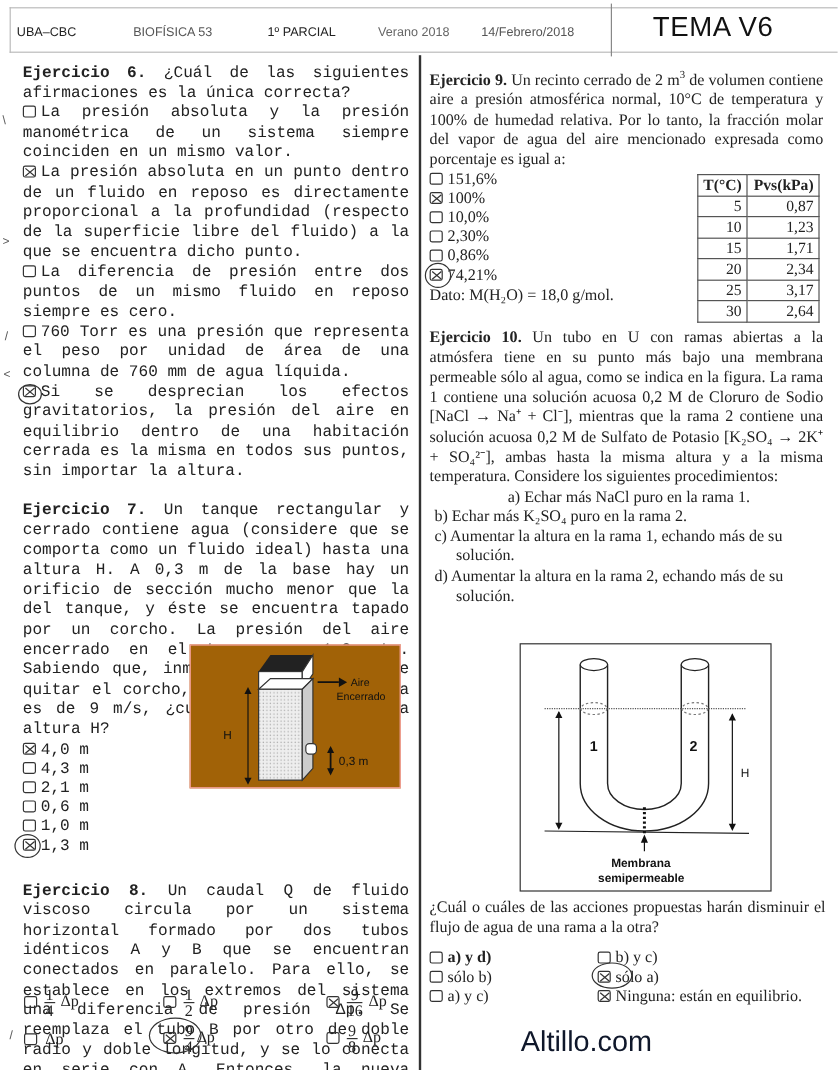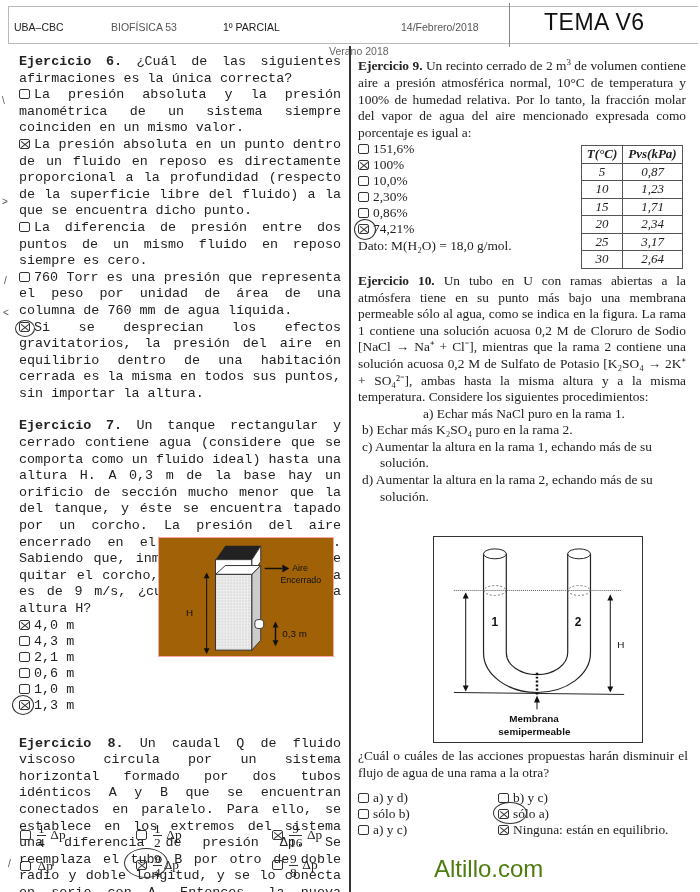--- a/index.html
+++ b/index.html
@@ -5,21 +5,21 @@
   * { box-sizing: border-box; margin: 0; padding: 0; }
   html, body { width: 700px; height: 892px; background: #ffffff; overflow: hidden; }
   body { position: relative; font-family: "Liberation Serif", serif; color: #222; }
 
   
   .header { position: absolute; left: 8px; top: 6px; width: 690px; height: 38px; border: 1px solid #bbb; border-right: none; }
   .header .cell { position: absolute; top: 14px; font-family: "Liberation Sans", sans-serif; font-size: 10.5px; color: #444; text-align: right; }
   .header .h-uba { left: 5px; color: #222; }
   .header .h-bio { left: 102px; color: #555; }
   .header .h-parcial { left: 214px; color: #222; }
-  .header .h-verano { left: 320px; color: #666; margin-top: 24px; }
+  .header .h-verano { left: 306px; color: #666; }
   .header .h-fecha { left: 392px; color: #555; }
   .header .divider { position: absolute; left: 500px; top: -4px; width: 1px; height: 44px; background: #888; }
   .header .h-tema { position: absolute; left: 535px; top: 2px; font-family: "Liberation Sans", sans-serif; font-size: 23px; color: #111; letter-spacing: 0.5px; }
 
   
   .col { position: absolute; top: 54px; font-size: 13.4px; line-height: 16.6px; text-align: justify; }
   .col-left { left: 19px; width: 322px; font-family: Liberation Mono, monospace; }
   .col-right { left: 358px; width: 328px; }
   .col-divider { position: absolute; left: 349px; top: 46px; width: 2px; height: 846px; background: #333; }
 
@@ -41,32 +41,32 @@
   .fig1 svg { width: 100%; height: 100%; }
 
   
   .frac-row { position: absolute; font-size: 13.4px; }
   .frac { display: inline-block; vertical-align: middle; text-align: center; margin: 0 2px; line-height: 13px; }
   .frac .num { display: block; border-bottom: 1px solid #333; padding: 0 1px; }
   .frac .den { display: block; }
 
   
   .vtable { position: absolute; left: 581px; top: 145px; border-collapse: collapse; font-size: 13px; }
-  .vtable th, .vtable td { border: 1px solid #555; text-align: center; padding: 0 4px; height: 17.5px; font-style: italic; }
+  .vtable th, .vtable td { border: 1px solid #555; text-align: right; padding: 0 4px; height: 17.5px; }
   .vtable th { font-weight: bold; }
   .vtable td.c1 { width: 41px; }
   .vtable td.c2 { width: 60px; }
 
   .fig2 { position: absolute; left: 433px; top: 536px; width: 210px; height: 207px; border: 1px solid #333; background: #fff; }
   .fig2 svg { width: 100%; height: 100%; }
 
   .ans-grid { position: absolute; left: 358px; top: 790px; width: 330px; font-size: 13.4px; line-height: 16px; }
   .ans-grid .a { position: absolute; white-space: nowrap; }
 
-  .watermark { position: absolute; left: 434px; top: 855px; font-family: "Liberation Sans", sans-serif; font-size: 24px; color: #4d7c0f; text-align: right; }
+  .watermark { position: absolute; left: 434px; top: 855px; font-family: "Liberation Sans", sans-serif; font-size: 24px; color: #0f172a; text-align: right; }
   sub, sup { font-size: 9px; }
 </style>
 </head>
 <body>
 
 <div class="header">
   <span class="cell h-uba">UBA–CBC</span>
   <span class="cell h-bio">BIOFÍSICA 53</span>
   <span class="cell h-parcial">1º PARCIAL</span>
   <span class="cell h-verano">Verano 2018</span>
@@ -247,21 +247,21 @@
     <polygon points="101,167 104,160 107,167" fill="#111"></polygon>
     <text x="76" y="187" font-family="Liberation Sans, sans-serif" font-weight="bold" font-size="10" fill="#111">Membrana</text>
     <text x="65" y="200" font-family="Liberation Sans, sans-serif" font-weight="bold" font-size="10" fill="#111">semipermeable</text>
   </svg>
 </div>
 
 <div class="ans-grid" style="top:748px;">
   <p style="text-align:justify;line-height:16.5px;">¿Cuál o cuáles de las acciones propuestas harán disminuir el flujo de agua de una rama a la otra?</p>
 </div>
 <div class="ans-grid" style="top:790px;">
-  <div class="a" style="left:0;top:0;"><span class="box"></span><span>a) y d)</span></div>
+  <div class="a" style="left:0;top:0;font-weight:bold;"><span class="box"></span><span>a) y d)</span></div>
   <div class="a" style="left:140px;top:0;"><span class="box"></span><span>b) y c)</span></div>
   <div class="a" style="left:0;top:16px;"><span class="box"></span><span>sólo b)</span></div>
   <div class="a" style="left:140px;top:16px;"><span class="circle" style="left:-5px;top:-4px;width:34px;height:22px;"></span><span class="box checked"></span><span>sólo a)</span></div>
   <div class="a" style="left:0;top:32px;"><span class="box"></span><span>a) y c)</span></div>
   <div class="a" style="left:140px;top:32px;"><span class="box checked"></span><span>Ninguna: están en equilibrio.</span></div>
 </div>
 
 <span class="margin-mark" style="left:2px;top:95px;">\</span>
 <span class="margin-mark" style="left:2px;top:196px;">&gt;</span>
 <span class="margin-mark" style="left:4px;top:275px;">/</span>

